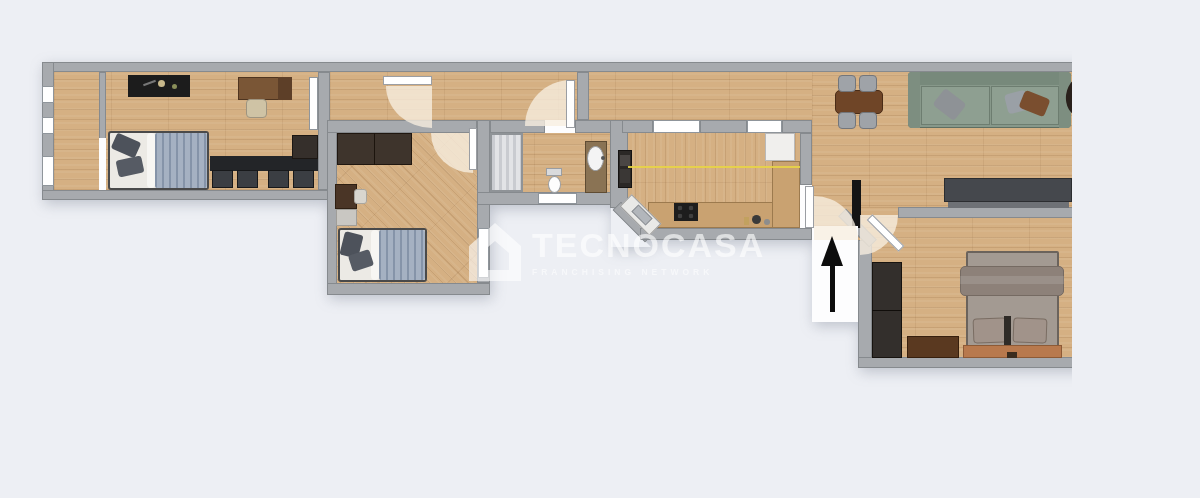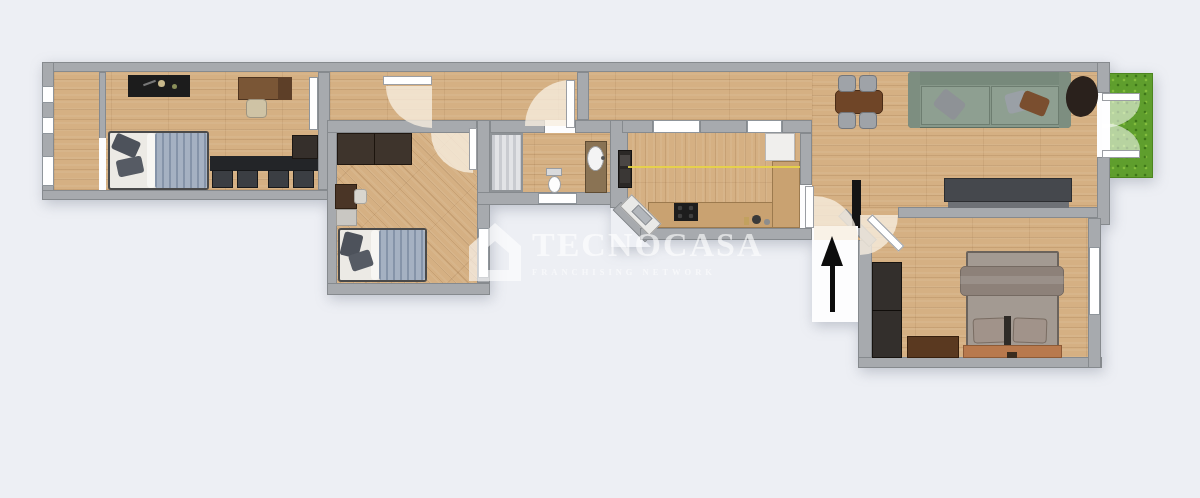--- a/index.html
+++ b/index.html
@@ -1,16 +1,16 @@
 <!DOCTYPE html>
 <html><head>
 <meta charset="utf-8">
 <style>
   html,body{margin:0;padding:0;background:#edeff4;}
-  .plan{position:relative;width:1200px;height:498px;background:#edeff4;overflow:hidden;font-family:Liberation Serif, serif;}
+  .plan{position:relative;width:1072px;height:498px;background:#edeff4;overflow:hidden;font-family:Liberation Sans, sans-serif;}
   .layer{position:absolute;left:0;top:0;width:1200px;height:498px;filter:drop-shadow(2px 4px 7px rgba(70,80,100,0.28));}
   .el{position:absolute;box-sizing:border-box;}
   .floor,.floor-v,.floor-d{background-color:#d5b083;
     background-image:
       repeating-linear-gradient(0deg, rgba(125,82,40,0.16) 0 1px, rgba(0,0,0,0) 1px 10px),
       repeating-linear-gradient(0deg, rgba(255,255,255,0.06) 3px 5px, rgba(0,0,0,0) 5px 10px),
       repeating-linear-gradient(90deg, rgba(120,80,40,0.10) 0 1px, rgba(0,0,0,0) 1px 57px);}
   .floor-v{background-image:
       repeating-linear-gradient(90deg, rgba(125,82,40,0.16) 0 1px, rgba(0,0,0,0) 1px 10px),
       repeating-linear-gradient(90deg, rgba(255,255,255,0.06) 3px 5px, rgba(0,0,0,0) 5px 10px),

